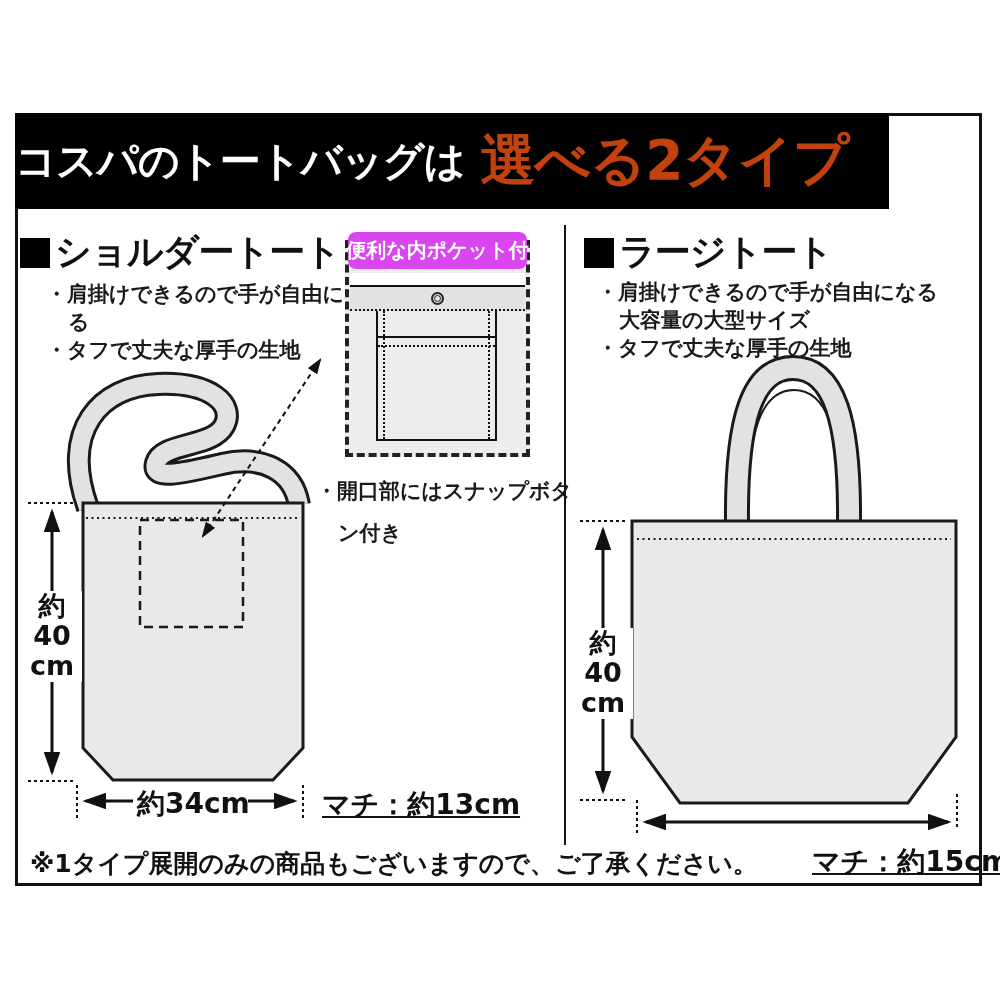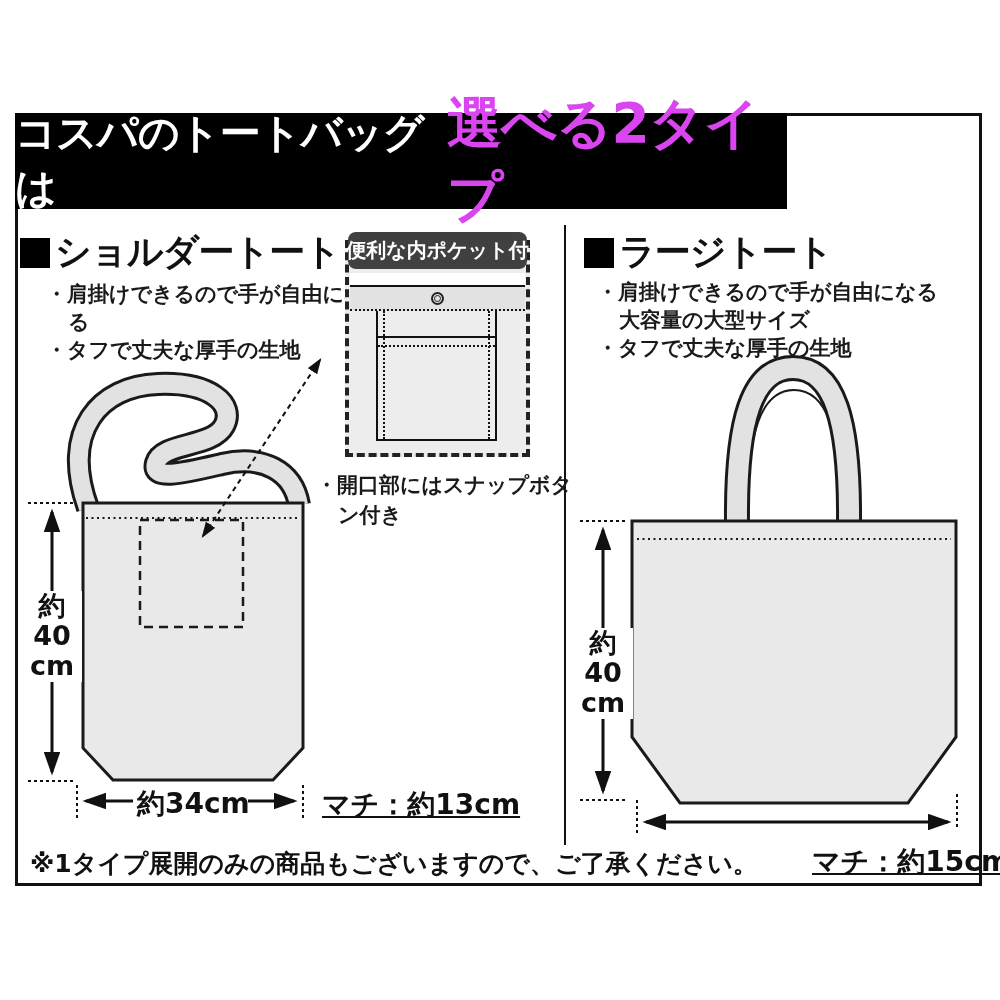--- a/index.html
+++ b/index.html
@@ -3,40 +3,40 @@
 <meta charset="utf-8">
 <style>
   * { margin:0; padding:0; box-sizing:border-box; }
   html,body { width:1000px; height:1000px; background:#fff;
     font-family:"DejaVu Sans","Liberation Sans",sans-serif; color:#111; }
   #stage { position:relative; width:1000px; height:1000px; overflow:hidden; background:#fff; }
 
   .poster { position:absolute; left:15px; top:113px; width:967px; height:773px;
     border:3px solid #111; background:#fff; }
 
-  .banner { position:absolute; left:15px; top:113px; width:772px; height:96px;
-    background:#000; display:flex; align-items:center; justify-content:center; gap:16px; }
+  .banner { position:absolute; left:15px; top:113px; width:874px; height:96px;
+    background:#000; display:flex; align-items:center; gap:16px; }
   .banner .prefix { color:#fff; font-size:41px; font-weight:700; letter-spacing:-1px; }
-  .banner .emphasis { color:#d946ef; font-size:55px; font-weight:800; letter-spacing:-1px; }
+  .banner .emphasis { color:#c2410c; font-size:55px; font-weight:800; letter-spacing:-1px; }
 
   .divider { position:absolute; left:564px; top:225px; width:2px; height:620px; background:#111; }
 
   .sec-header { position:absolute; display:flex; align-items:center; gap:5px; }
   .sec-square { width:30px; height:30px; background:#000; flex:0 0 auto; }
   .sec-title { font-size:36px; font-weight:800; letter-spacing:-1px; white-space:nowrap; }
 
   .bullets { position:absolute; font-size:21px; font-weight:600; line-height:28px; color:#1a1a1a; }
   .bullet { white-space:pre-line; padding-left:1.05em; text-indent:-1.05em; }
 
   
   .inset { position:absolute; left:345px; top:232px; width:185px; height:225px; }
   .inset-dash { position:absolute; left:0; right:0; top:8px; bottom:0;
     border:4px dashed #222; background:#ededed; }
   .inset-header { position:absolute; top:0; left:3px; right:3px; height:37px; z-index:2;
-    background:#404040; border-radius:8px; color:#fff; display:flex; align-items:center;
+    background:#d946ef; border-radius:8px; color:#fff; display:flex; align-items:center;
     justify-content:center; font-size:20px; font-weight:700; white-space:nowrap; }
   .inset-body { position:absolute; left:5px; right:5px; top:41px; bottom:5px; z-index:1;
     display:flex; flex-direction:column; }
   .band-white { height:14px; background:#fff; border-bottom:2px solid #111; }
   .band-gray { height:24px; background:#e2e2e2; border-bottom:2px dotted #111;
     display:flex; align-items:center; justify-content:center; }
   .snap { width:13px; height:13px; border:2px solid #222; border-radius:50%;
     display:flex; align-items:center; justify-content:center; }
   .snap::after { content:""; width:5px; height:5px; border:1.5px solid #222; border-radius:50%; }
   .pocket-area { position:relative; flex:1; }
@@ -164,21 +164,21 @@
         <div class="pocket">
           <span class="stitch-l"></span>
           <span class="stitch-r"></span>
           <span class="flap-solid"></span>
           <span class="flap-dot"></span>
         </div>
       </div>
     </div>
   </div>
 
-  <div class="bullets" style="left:316px; top:470px; width:260px; line-height:30px;">
+  <div class="bullets" style="left:316px; top:470px; width:260px; line-height:42px;">
     <div class="bullet">・開口部にはスナップボタン付き</div>
   </div>
 
   <div class="dim-v" style="left:22px; top:591px;">約
 40
 cm</div>
   <div class="dim-h" style="left:133px; top:785px; width:115px;">約34cm</div>
   <div class="gusset" style="left:322px; top:786px;">マチ：約13cm</div>
 
   <div class="dim-v" style="left:573px; top:628px;">約

